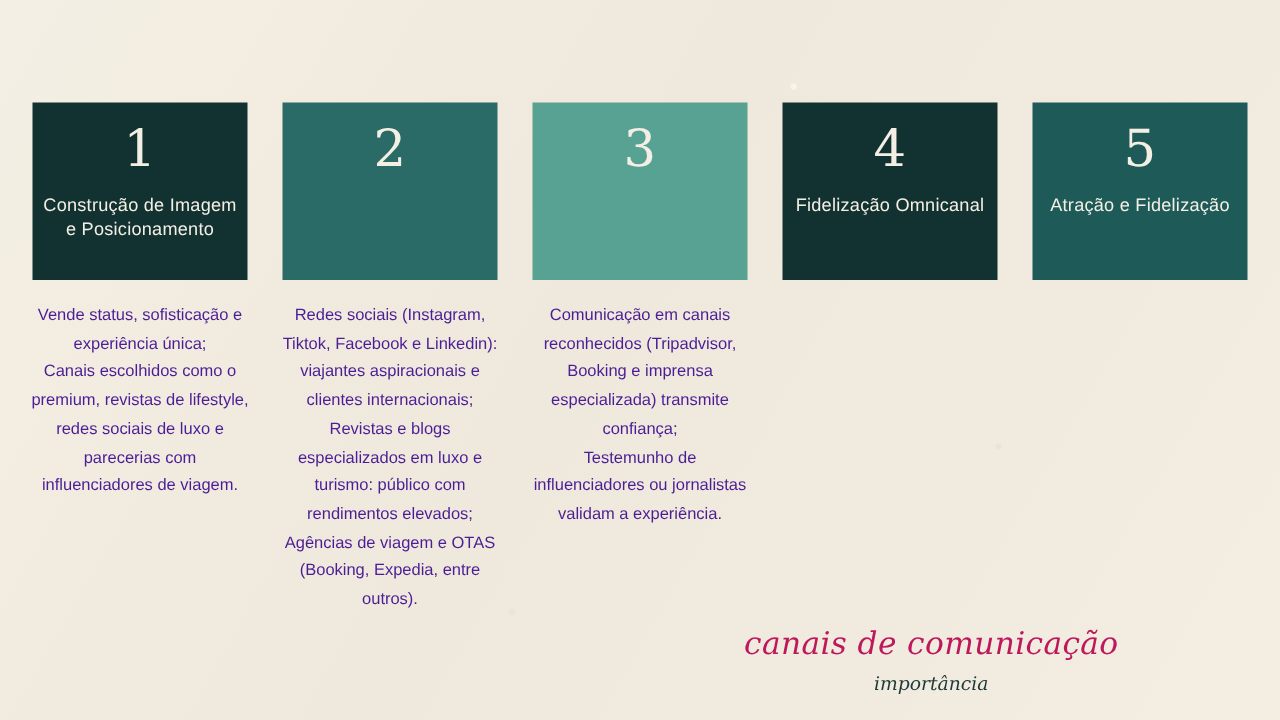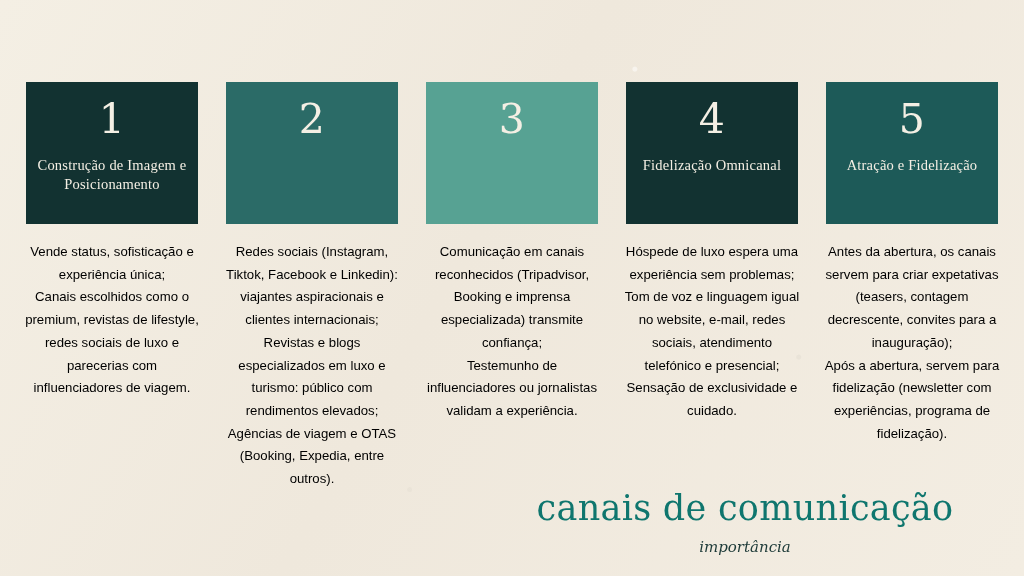--- a/index.html
+++ b/index.html
@@ -55,49 +55,50 @@
   }
   .card-number {
     font-family: "DejaVu Serif", serif;
     font-size: 41px;
     line-height: 1;
     font-weight: 400;
     letter-spacing: 0.5px;
   }
   .card-title {
     margin-top: 16px;
-    font-family: Liberation Serif, serif;
+    font-family: Liberation Sans, sans-serif;
     font-size: 14.5px;
     line-height: 1.32;
     text-align: center;
     font-weight: 400;
     letter-spacing: 0.2px;
     padding: 0 8px;
   }
   .card-body {
     margin-top: 17px;
     width: 176px;
     font-size: 13.2px;
     line-height: 1.72;
     text-align: center;
-    color: #000000;
+    color: #4c1d95;
   }
   #footer {
     position: absolute;
     right: 44px;
     bottom: 20px;
     text-align: center;
     width: 470px;
   }
   #footer-title {
     font-family: "DejaVu Serif", serif;
-    font-size: 35px;
+    font-size: 25px;
     line-height: 1.08;
-    color: #0f766e;
+    color: #be185d;
     letter-spacing: 0.3px;
+    font-style: italic;
   }
   #footer-subtitle {
     margin-top: 10px;
     font-family: "DejaVu Serif", serif;
     font-style: italic;
     font-size: 15px;
     color: #1d3a38;
   }
 </style>
 </head>
@@ -127,29 +128,27 @@
       <div class="card-number">3</div>
     </div>
     <div class="card-body">Comunicação em canais reconhecidos (Tripadvisor, Booking e imprensa especializada) transmite confiança;<br>Testemunho de influenciadores ou jornalistas validam a experiência.</div>
   </div>
 
   <div class="column">
     <div class="card" style="background:#123231">
       <div class="card-number">4</div>
       <div class="card-title">Fidelização Omnicanal</div>
     </div>
-    <div class="card-body">Hóspede de luxo espera uma experiência sem problemas;<br>Tom de voz e linguagem igual no website, e-mail, redes sociais, atendimento telefónico e presencial;<br>Sensação de exclusividade e cuidado.</div>
   </div>
 
   <div class="column">
     <div class="card" style="background:#1d5a58">
       <div class="card-number">5</div>
       <div class="card-title">Atração e Fidelização</div>
     </div>
-    <div class="card-body">Antes da abertura, os canais servem para criar expetativas (teasers, contagem decrescente, convites para a inauguração);<br>Após a abertura, servem para fidelização (newsletter com experiências, programa de fidelização).</div>
   </div>
 
 </div>
 
 <div id="footer">
   <div id="footer-title">canais de comunicação</div>
   <div id="footer-subtitle">importância</div>
 </div>
 
 </body></html>

